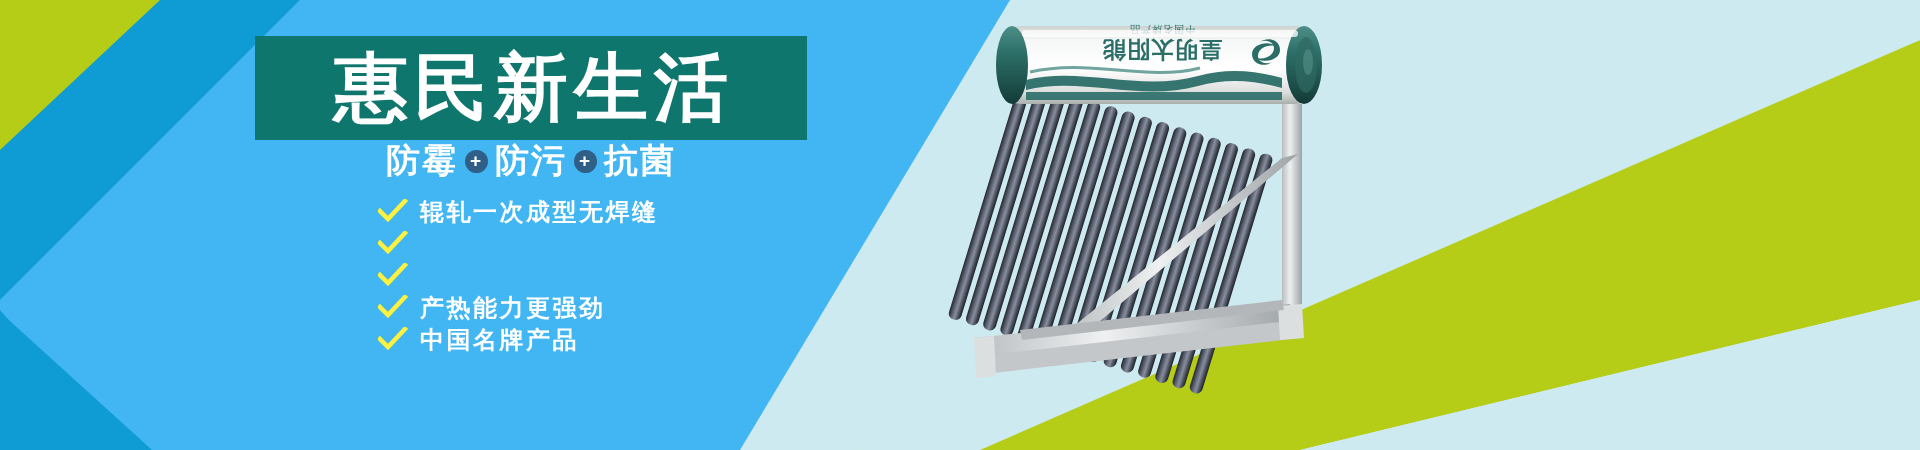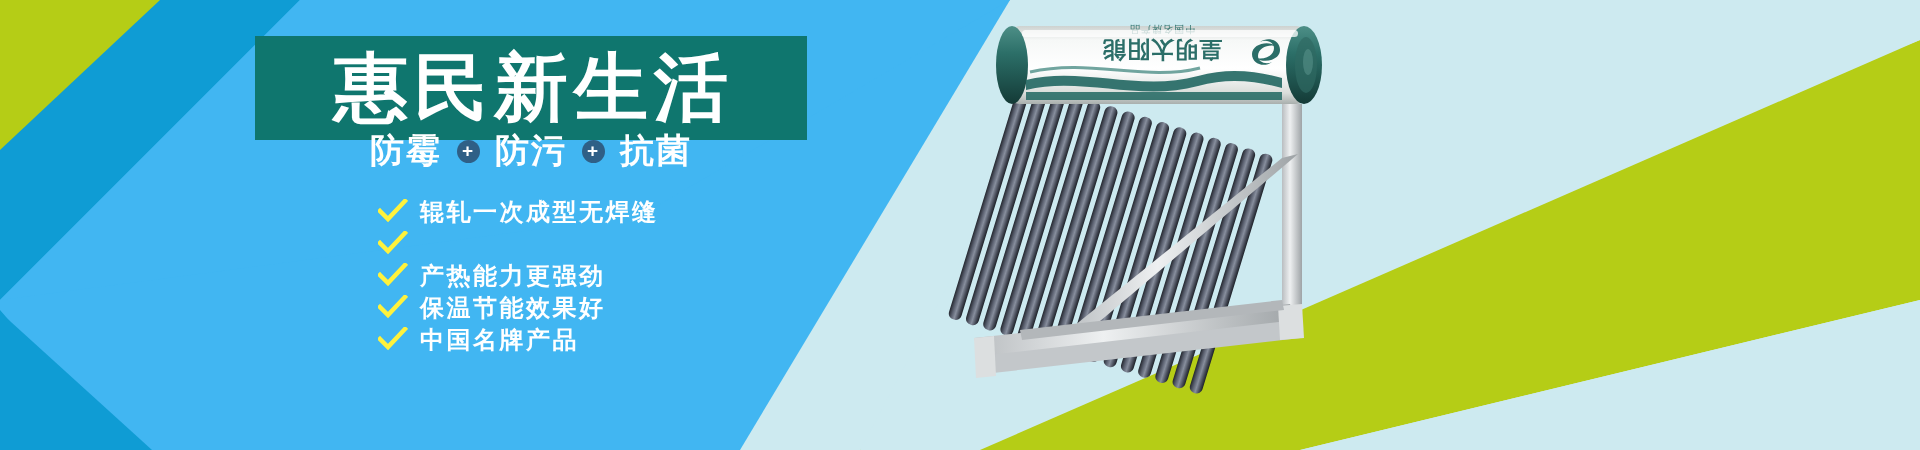--- a/index.html
+++ b/index.html
@@ -32,30 +32,30 @@
     color:#ffffff;
     font-size:74px;
     font-weight:bold;
     letter-spacing:6px;
     line-height:1;
     white-space:nowrap;
     text-indent:6px;
   }
 
   .subtitle{
-    position:absolute;left:255px;top:128px;width:552px;
+    position:absolute;left:255px;top:138px;width:552px;
     text-align:left;
     color:#ffffff;
     font-size:34px;
     font-weight:bold;
     letter-spacing:2px;
     line-height:44px;
     white-space:nowrap;
     display:flex;align-items:center;justify-content:center;
-    gap:15px;
+    gap:7px;
   }
   .plus-badge{
     display:inline-flex;align-items:center;justify-content:center;
     width:23px;height:23px;border-radius:50%;
     background:#2f5f86;color:#ffffff;
     font-size:19px;font-weight:bold;line-height:1;
     position:relative;top:1px;
   }
   .plus-badge span{position:relative;top:-1px;}
 
@@ -156,30 +156,29 @@
           </svg>
         </span>
       </div>
 
       <div class="feature">
         <span class="check">
           <svg width="30" height="26" viewBox="0 0 30 26" xmlns="http://www.w3.org/2000/svg">
             <path d="M2 12 L10 20 L27 2" fill="none" stroke="#fff23c" stroke-width="4.5" stroke-linecap="square" stroke-linejoin="miter"></path>
           </svg>
         </span>
+      </div>
+
+      <div class="feature">
+        <span class="check">
+          <svg width="30" height="26" viewBox="0 0 30 26" xmlns="http://www.w3.org/2000/svg">
+            <path d="M2 12 L10 20 L27 2" fill="none" stroke="#fff23c" stroke-width="4.5" stroke-linecap="square" stroke-linejoin="miter"></path>
+          </svg>
+        </span>
         <span class="feature-label">产热能力更强劲</span>
-      </div>
-
-      <div class="feature">
-        <span class="check">
-          <svg width="30" height="26" viewBox="0 0 30 26" xmlns="http://www.w3.org/2000/svg">
-            <path d="M2 12 L10 20 L27 2" fill="none" stroke="#fff23c" stroke-width="4.5" stroke-linecap="square" stroke-linejoin="miter"></path>
-          </svg>
-        </span>
-        <span class="feature-label">保温节能效果好</span>
       </div>
 
       <div class="feature">
         <span class="check">
           <svg width="30" height="26" viewBox="0 0 30 26" xmlns="http://www.w3.org/2000/svg">
             <path d="M2 12 L10 20 L27 2" fill="none" stroke="#fff23c" stroke-width="4.5" stroke-linecap="square" stroke-linejoin="miter"></path>
           </svg>
         </span>
         <span class="feature-label">中国名牌产品</span>
       </div>

